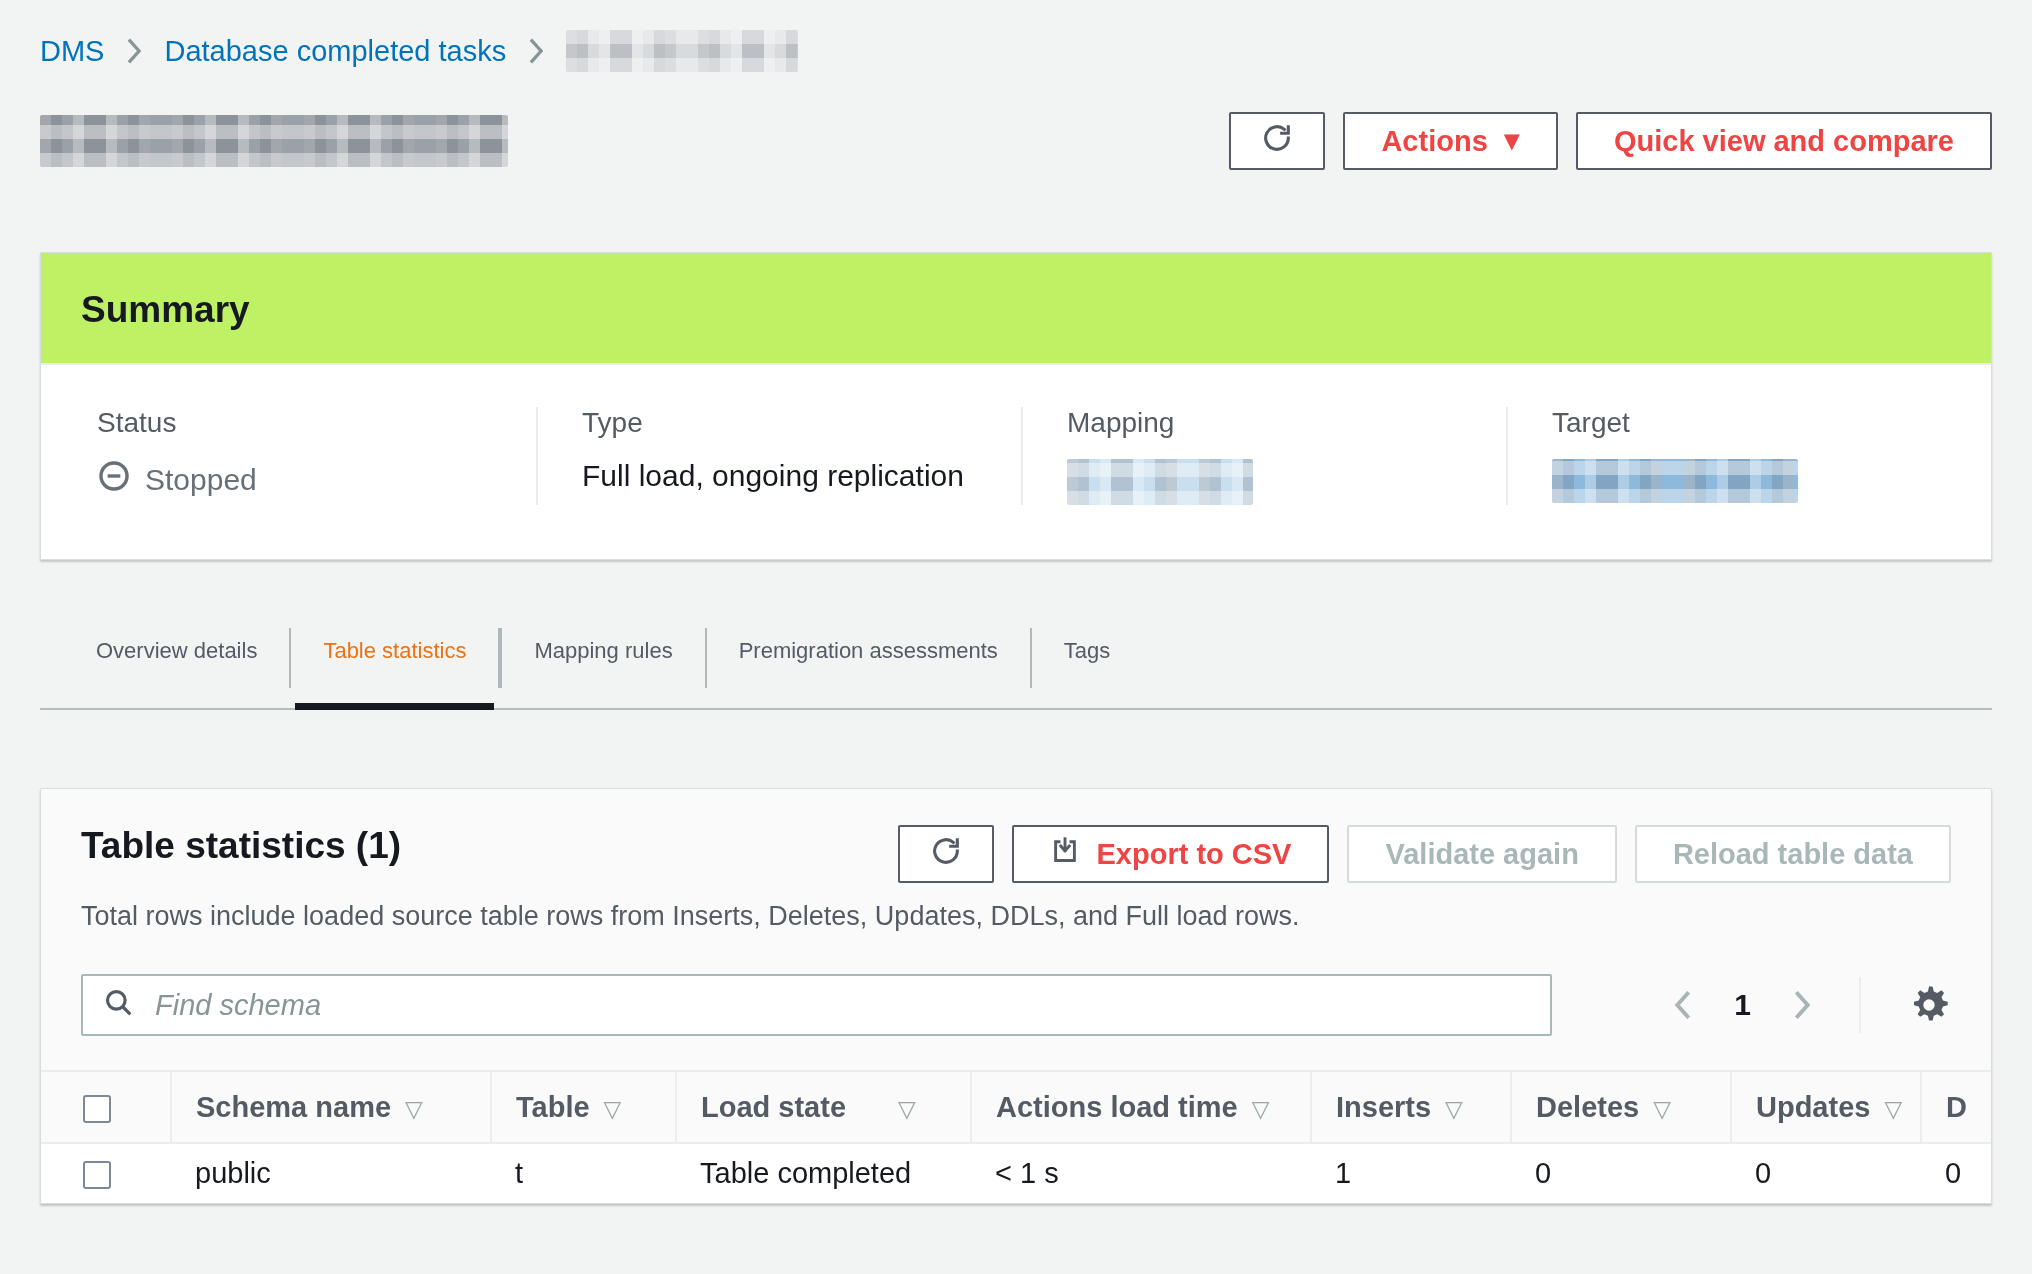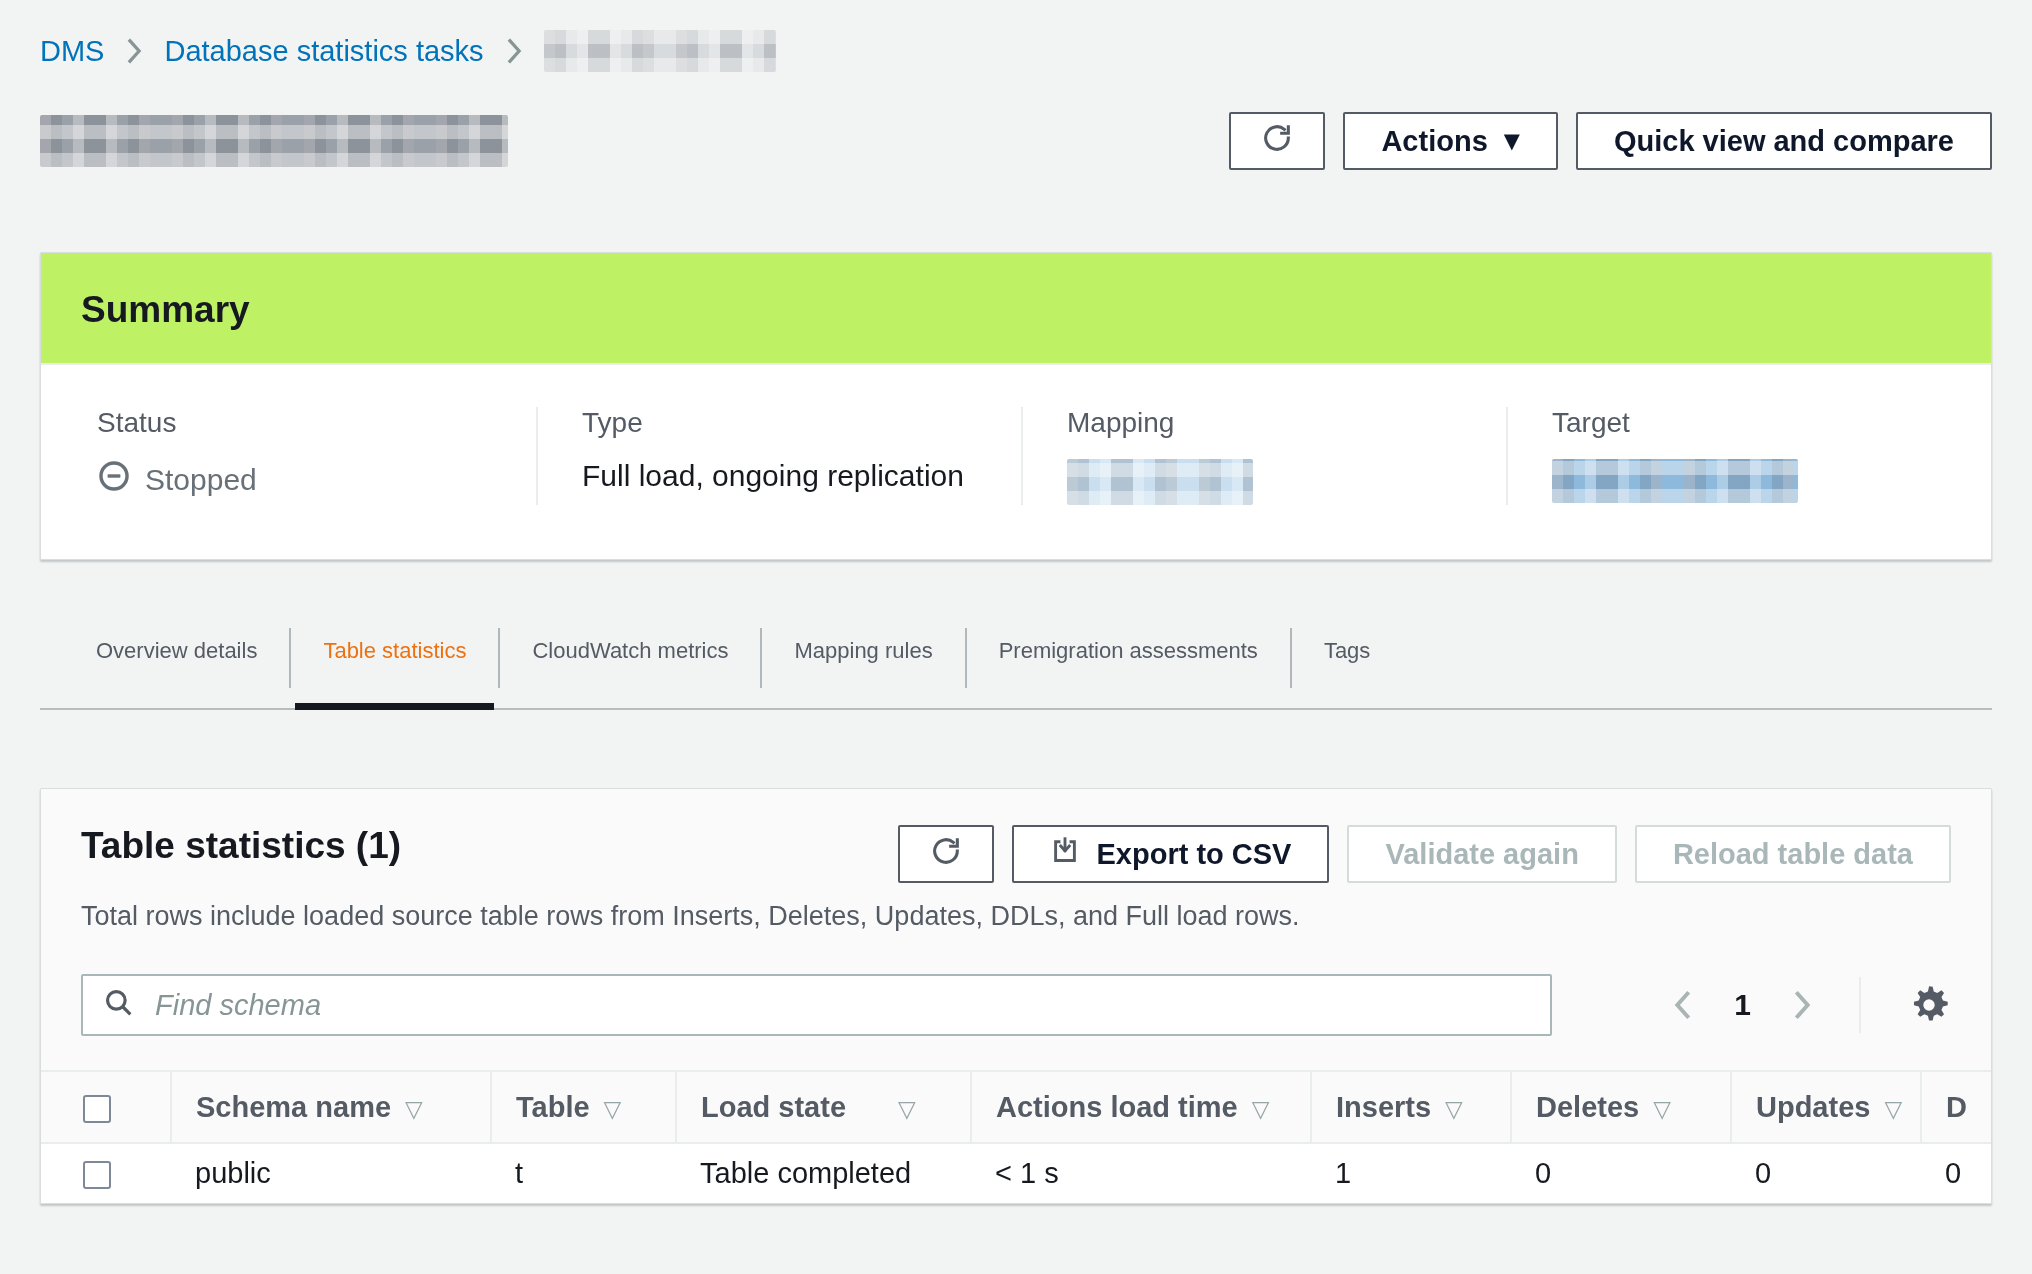--- a/index.html
+++ b/index.html
@@ -28,21 +28,21 @@
   .crumbs { display:flex; align-items:center; gap:22px; font-size:29px; }
   .crumb-link { color:#0073bb; cursor:pointer; }
   .crumb-sep { display:inline-flex; color:#879596; }
 
   
   .title-row { display:flex; justify-content:space-between; align-items:center; margin-top:40px; }
   .actions-group { display:flex; gap:18px; }
   .btn {
     height:58px; padding:0 36px; background:#fff;
     border:2px solid #545b64; border-radius:2px;
-    color:#0f172a; font-family:inherit; font-size:29px; font-weight:700;
+    color:#ef4444; font-family:inherit; font-size:29px; font-weight:700;
     display:inline-flex; align-items:center; justify-content:center; gap:16px;
     cursor:pointer; white-space:nowrap;
   }
   .btn-icon { width:96px; padding:0; }
   .btn.disabled { border-color:#d5dbdb; color:#aab7b8; cursor:default; }
   .caret { font-size:21px; line-height:1; font-family:"DejaVu Sans",sans-serif; }
 
   
   .card {
     background:#fff; border:1px solid #d9dde0; border-radius:1px;
@@ -117,21 +117,21 @@
 
 <div class="page">
 
   <nav class="crumbs">
     <span class="crumb-link">DMS</span>
     <span class="crumb-sep">
       <svg width="16" height="28" viewBox="0 0 12 22">
           <polyline points="2,2 10,11 2,20" fill="none" stroke="#879596" stroke-width="2.6"></polyline>
         </svg>
     </span>
-    <span class="crumb-link">Database statistics tasks</span>
+    <span class="crumb-link">Database completed tasks</span>
     <span class="crumb-sep">
       <svg width="16" height="28" viewBox="0 0 12 22">
           <polyline points="2,2 10,11 2,20" fill="none" stroke="#879596" stroke-width="2.6"></polyline>
         </svg>
     </span>
     <span class="redact redact-crumb"></span>
   </nav>
 
   <div class="title-row">
     <div class="redact redact-title"></div>
@@ -192,21 +192,20 @@
           </div>
       </div>
     </div>
   </section>
 
   <div class="tabs">
     <div class="tab">Overview details</div>
     <div class="tab-sep"></div>
     <div class="tab active">Table statistics</div>
     <div class="tab-sep"></div>
-    <div class="tab">CloudWatch metrics</div>
     <div class="tab-sep"></div>
     <div class="tab">Mapping rules</div>
     <div class="tab-sep"></div>
     <div class="tab">Premigration assessments</div>
     <div class="tab-sep"></div>
     <div class="tab">Tags</div>
   </div>
 
   <section class="card stats">
     <div class="stats-top">

